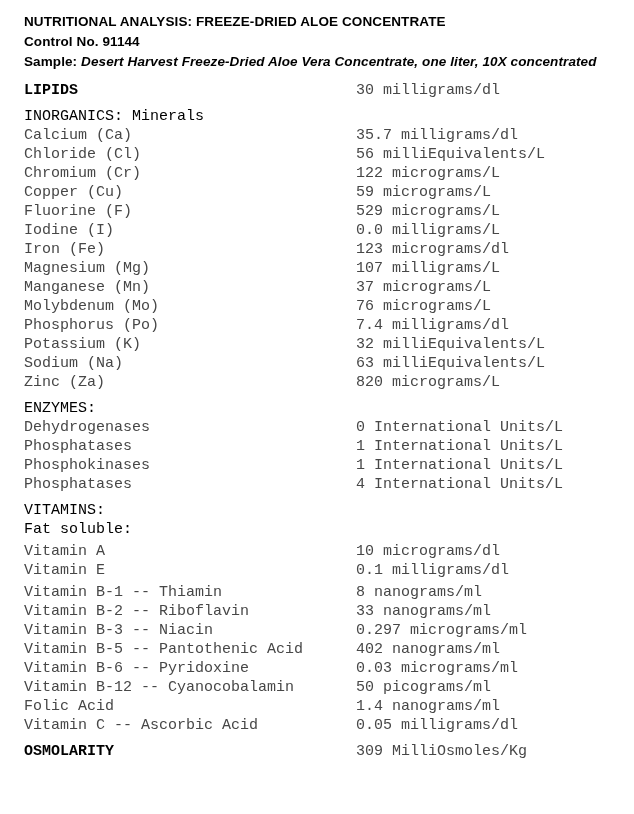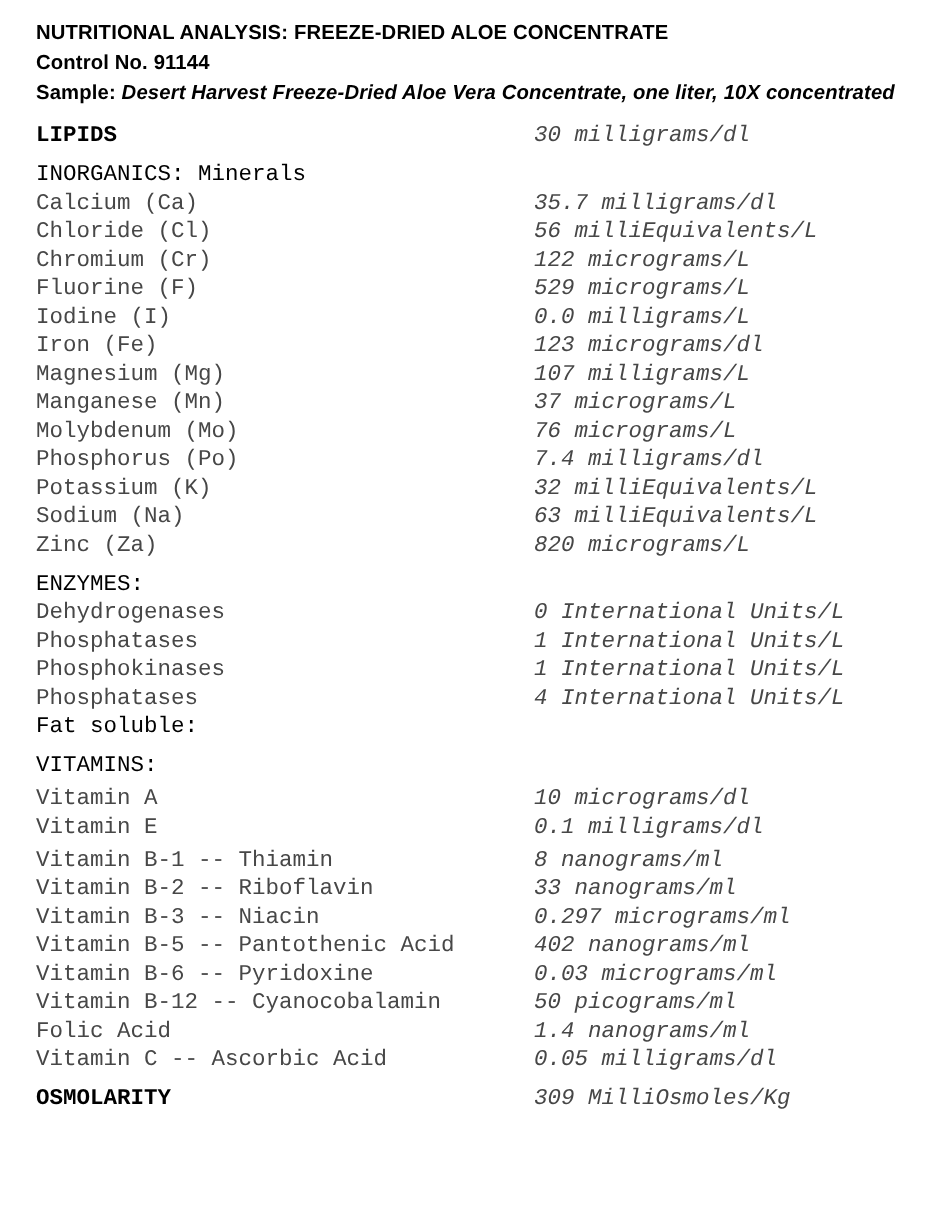--- a/index.html
+++ b/index.html
@@ -20,21 +20,21 @@
 
   
   .doc { margin-top:9px; }
   .row {
     display:flex; align-items:baseline;
     font-family:"Liberation Mono", "DejaVu Sans Mono", monospace;
     font-size:15px; line-height:19px;
     color:#474747; white-space:nowrap;
   }
   .lbl { width:332px; flex:0 0 332px; }
-  .val { flex:1;font-style:italic; }
+  .val { flex:1; }
   .strong { font-weight:bold; color:#000; }
   .row.heading .lbl { font-weight:normal; color:#000; width:auto; flex:0 0 auto; }
   .gap-lg { margin-top:7px; }
   .gap-sm { margin-top:3px; }
 </style>
 </head>
 <body>
 
 <div class="page">
 
@@ -58,20 +58,24 @@
       <span class="lbl">Calcium (Ca)</span>
       <span class="val">35.7 milligrams/dl</span>
     </div>
     <div class="row">
       <span class="lbl">Chloride (Cl)</span>
       <span class="val">56 milliEquivalents/L</span>
     </div>
     <div class="row">
       <span class="lbl">Chromium (Cr)</span>
       <span class="val">122 micrograms/L</span>
+    </div>
+    <div class="row">
+      <span class="lbl">Copper (Cu)</span>
+      <span class="val">59 micrograms/L</span>
     </div>
     <div class="row">
       <span class="lbl">Fluorine (F)</span>
       <span class="val">529 micrograms/L</span>
     </div>
     <div class="row">
       <span class="lbl">Iodine (I)</span>
       <span class="val">0.0 milligrams/L</span>
     </div>
     <div class="row">
@@ -120,25 +124,25 @@
     </div>
     <div class="row">
       <span class="lbl">Phosphokinases</span>
       <span class="val">1 International Units/L</span>
     </div>
     <div class="row">
       <span class="lbl">Phosphatases</span>
       <span class="val">4 International Units/L</span>
     </div>
 
+    <div class="row heading gap-lg">
+      <span class="lbl">VITAMINS:</span>
+    </div>
     <div class="row heading">
       <span class="lbl">Fat soluble:</span>
-    </div>
-    <div class="row heading gap-lg">
-      <span class="lbl">VITAMINS:</span>
     </div>
     <div class="row gap-sm">
       <span class="lbl">Vitamin A</span>
       <span class="val">10 micrograms/dl</span>
     </div>
     <div class="row">
       <span class="lbl">Vitamin E</span>
       <span class="val">0.1 milligrams/dl</span>
     </div>
     <div class="row gap-sm">

